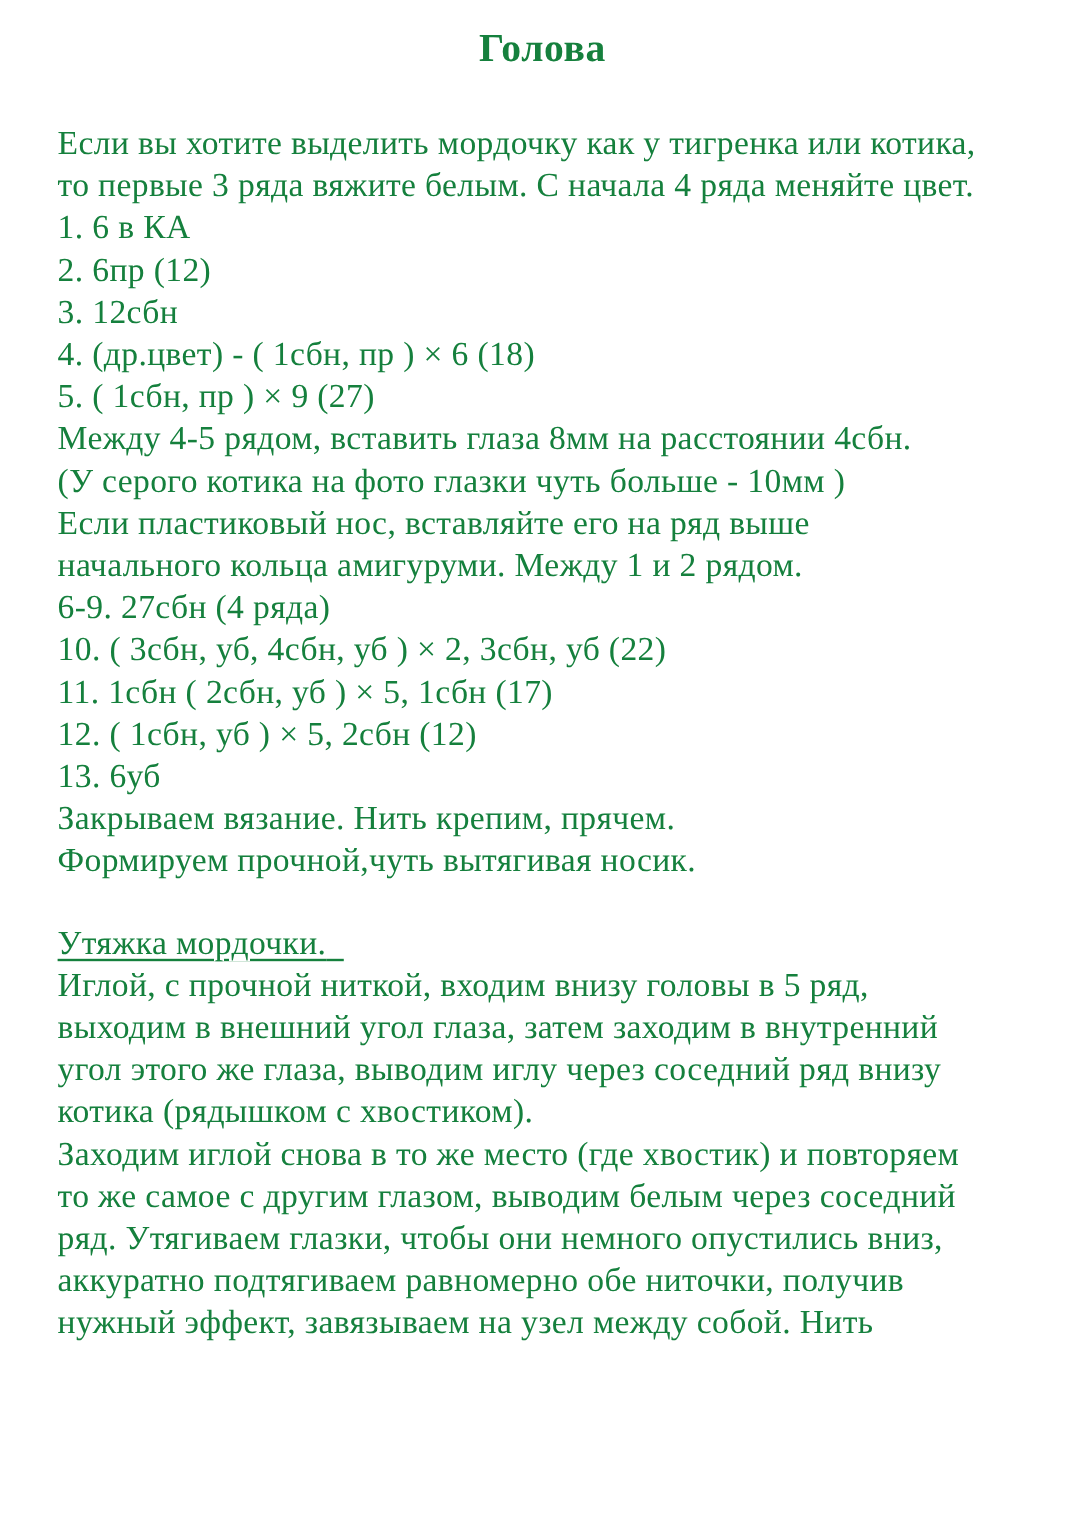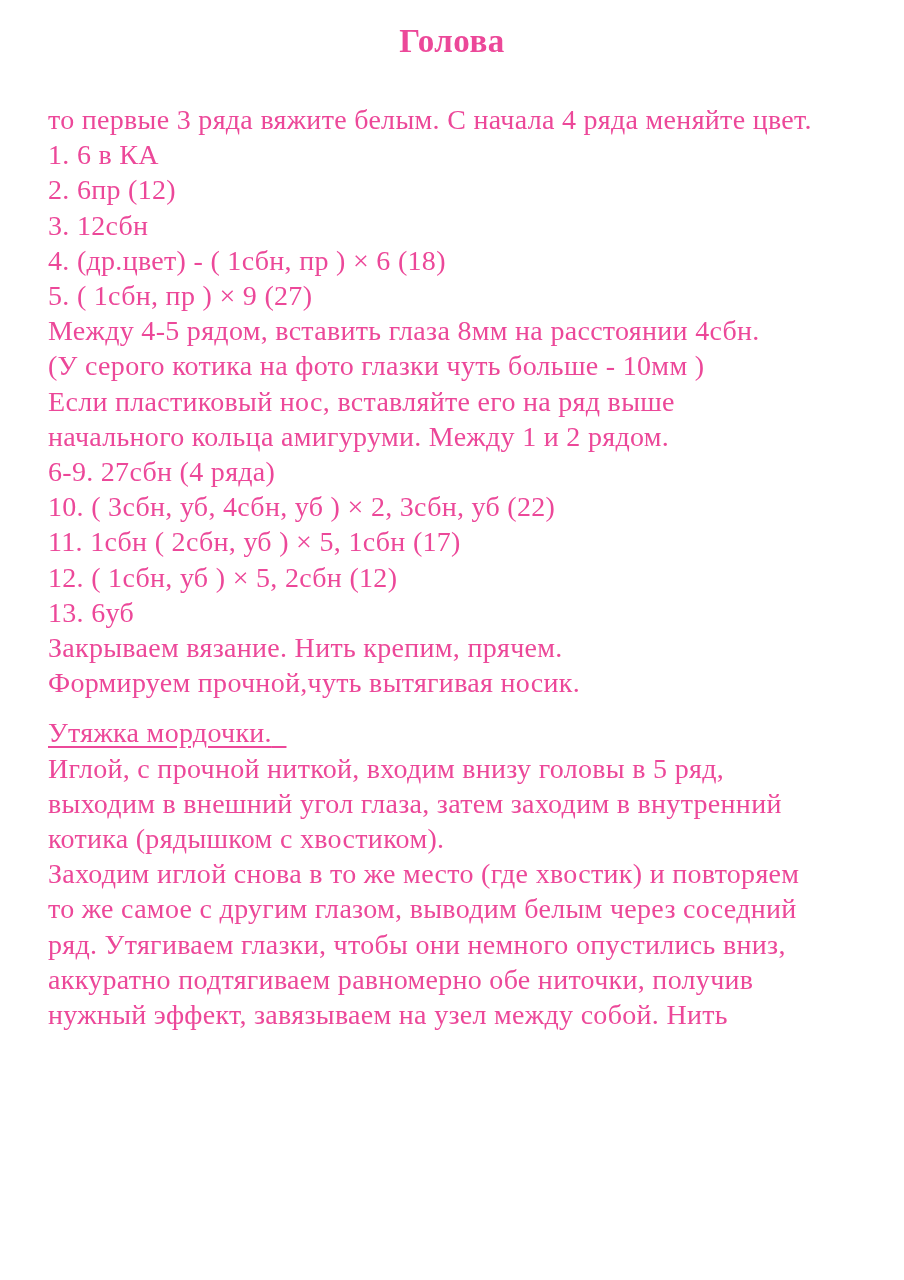--- a/index.html
+++ b/index.html
@@ -7,21 +7,21 @@
     padding: 0;
     background: #ffffff;
   }
   .page {
     position: relative;
     width: 904px;
     height: 1280px;
     background: #ffffff;
     overflow: hidden;
     font-family: "Liberation Serif", serif;
-    color: #ec4899;
+    color: #15803d;
   }
   .doc-title {
     margin: 22px 0 0 0;
     text-align: center;
     font-size: 33px;
     line-height: 38px;
     font-weight: bold;
     letter-spacing: 0.5px;
   }
   .doc-body {
@@ -29,59 +29,61 @@
     font-size: 28px;
     line-height: 35.2px;
     letter-spacing: 0.3px;
   }
   .line {
     margin: 0;
     padding: 0;
     white-space: nowrap;
   }
   .heading-gap {
-    margin-top: 15px;
+    margin-top: 33px;
   }
   .underline {
     text-decoration: underline;
     text-decoration-thickness: 2px;
     text-underline-offset: 4px;
   }
   
   .underline::after {
     content: "\00a0\00a0";
   }
 </style>
 </head>
 <body>
 
 <div class="page">
   <h1 class="doc-title"><span>Голова</span></h1>
 
   <div class="doc-body">
+    <p class="line">Если вы хотите выделить мордочку как у тигренка или котика,</p>
     <p class="line">то первые 3 ряда вяжите белым. С начала 4 ряда меняйте цвет.</p>
     <p class="line">1. 6 в КА</p>
     <p class="line">2. 6пр (12)</p>
     <p class="line">3. 12сбн</p>
     <p class="line">4. (др.цвет) - ( 1сбн, пр ) × 6 (18)</p>
     <p class="line">5. ( 1сбн, пр ) × 9 (27)</p>
     <p class="line">Между 4-5 рядом, вставить глаза 8мм на расстоянии 4сбн.</p>
     <p class="line">(У серого котика на фото глазки чуть больше - 10мм )</p>
     <p class="line">Если пластиковый нос, вставляйте его на ряд выше</p>
     <p class="line">начального кольца амигуруми. Между 1 и 2 рядом.</p>
     <p class="line">6-9. 27сбн (4 ряда)</p>
     <p class="line">10. ( 3сбн, уб, 4сбн, уб ) × 2, 3сбн, уб (22)</p>
     <p class="line">11. 1сбн ( 2сбн, уб ) × 5, 1сбн (17)</p>
     <p class="line">12. ( 1сбн, уб ) × 5, 2сбн (12)</p>
     <p class="line">13. 6уб</p>
     <p class="line">Закрываем вязание. Нить крепим, прячем.</p>
     <p class="line">Формируем прочной,чуть вытягивая носик.</p>
     <p class="line heading-gap"><span class="underline">Утяжка мордочки.</span></p>
     <p class="line">Иглой, с прочной ниткой, входим внизу головы в 5 ряд,</p>
     <p class="line">выходим в внешний угол глаза, затем заходим в внутренний</p>
+    <p class="line">угол этого же глаза, выводим иглу через соседний ряд внизу</p>
     <p class="line">котика (рядышком с хвостиком).</p>
     <p class="line">Заходим иглой снова в то же место (где хвостик) и повторяем</p>
     <p class="line">то же самое с другим глазом, выводим белым через соседний</p>
     <p class="line">ряд. Утягиваем глазки, чтобы они немного опустились вниз,</p>
     <p class="line">аккуратно подтягиваем равномерно обе ниточки, получив</p>
     <p class="line">нужный эффект, завязываем на узел между собой. Нить</p>
   </div>
 </div>
 
 </body></html>

